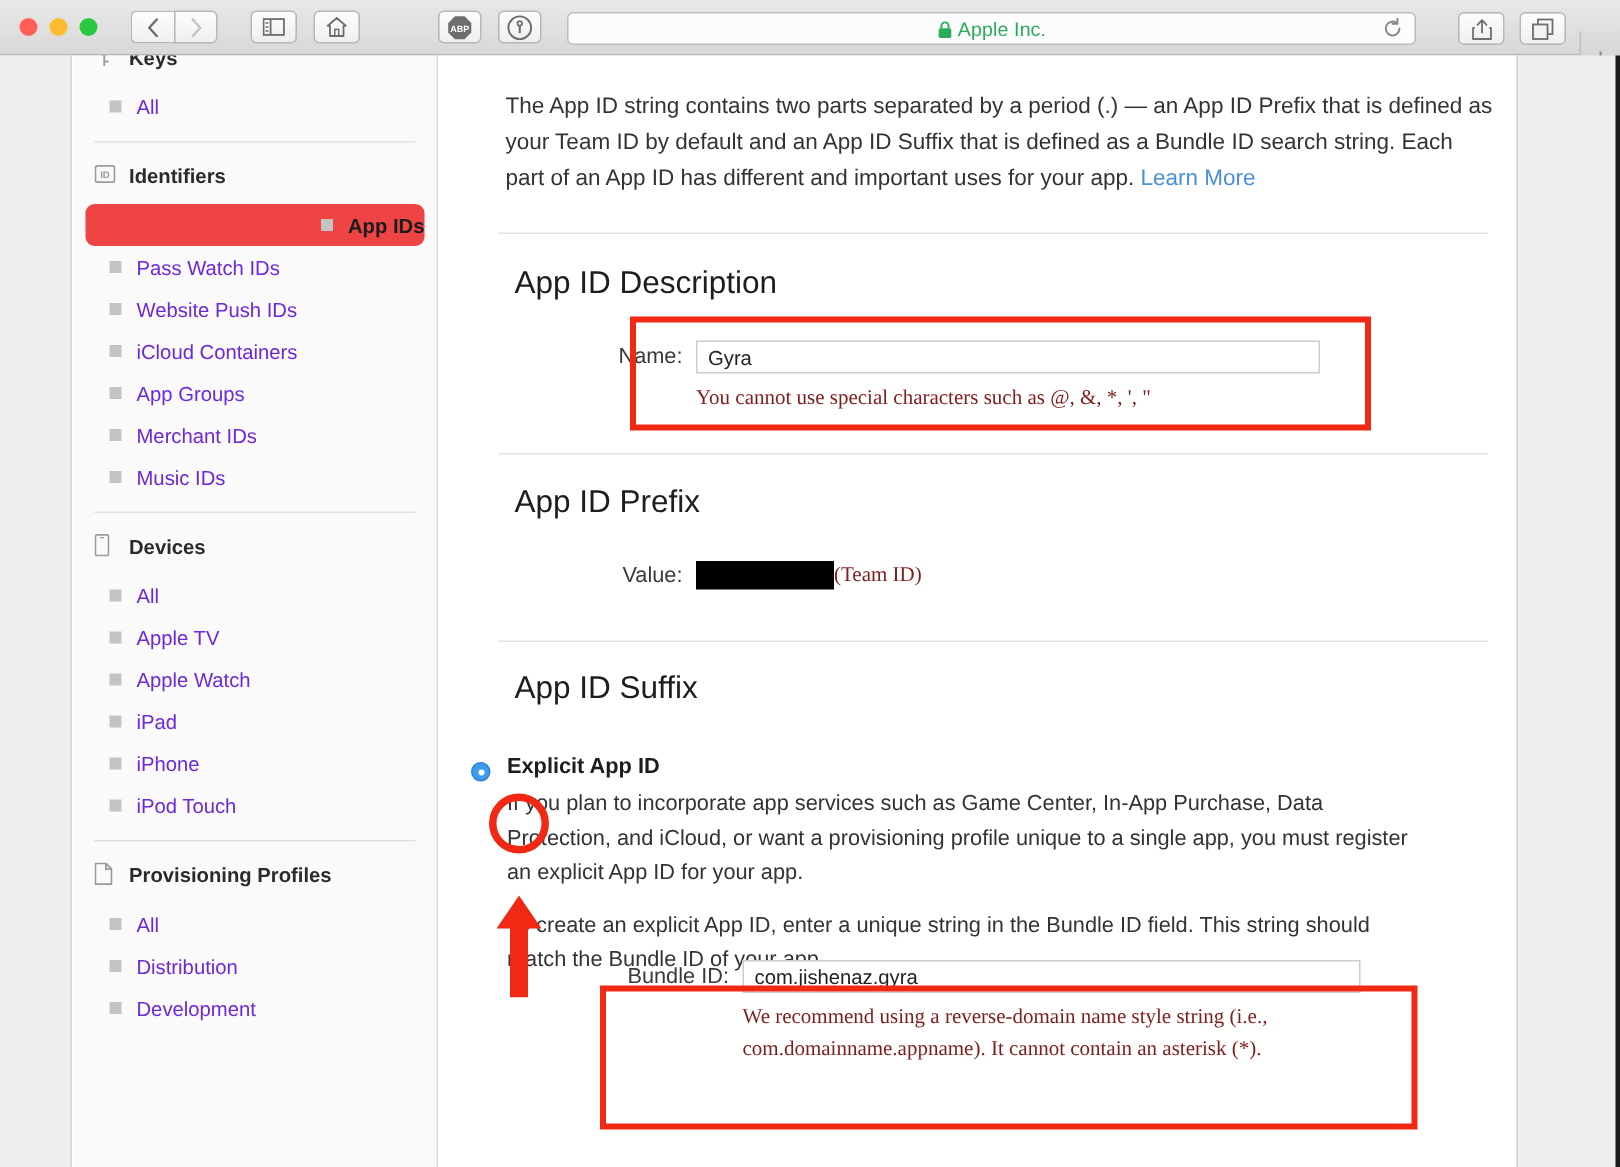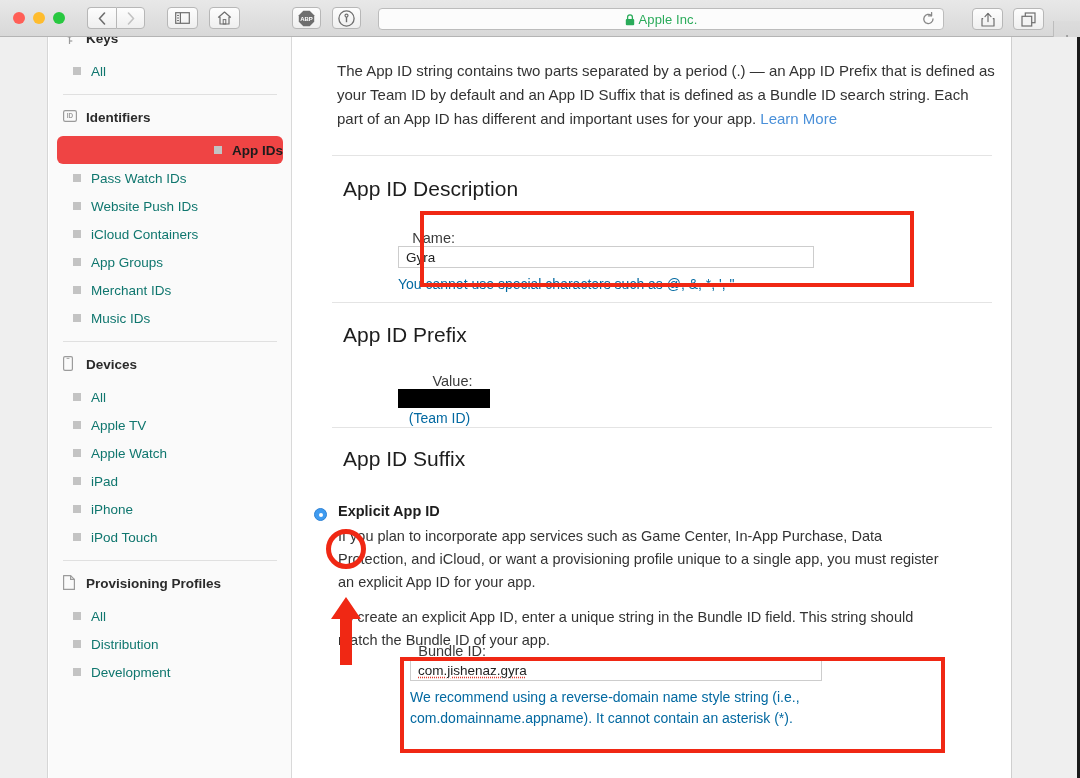--- a/index.html
+++ b/index.html
@@ -77,21 +77,21 @@
     overflow: hidden;
   }
   .sb-group-head {
     display: flex; align-items: center; gap: 9px;
     padding-left: 14px; height: 26px;
     font-size: 13.5px; font-weight: bold; color: #2b2b2b;
   }
   .sb-item {
     display: flex; align-items: center; gap: 10px;
     margin: 0 8px; padding-left: 34px; height: 28px;
-    font-size: 13.5px; color: #0f766e; border-radius: 6px;
+    font-size: 13.5px; color: #6d28d9; border-radius: 6px;
   }
   .sb-item.selected { background: #ef4444; font-weight: bold; color: #1c1c1c; justify-content: flex-end; }
   .sb-bullet {
     width: 8px; height: 8px; background: #c3c3c3;
     margin-left: -18px;
   }
   .sb-divider { height: 1px; background: #e0e0e0; margin: 9px 14px 9px 14px; }
   .sb-spacer { height: 6px; }
   .gicon { width: 14px; height: 16px; flex: 0 0 14px; }
 
@@ -114,33 +114,33 @@
   }
   #intro a { color: #4a90d9; text-decoration: none; }
 
   .rule { position: absolute; left: 39px; width: 660px; height: 1px; background: #e4e4e4; }
 
   .sec-title {
     position: absolute; left: 50px;
     font-size: 21px; font-weight: normal; color: #1d1d1d;
   }
 
-  .field-row { position: absolute; display: flex; align-items: flex-start; flex-direction: column; }
+  .field-row { position: absolute; display: flex; align-items: flex-start; }
   .field-label {
     font-size: 14.5px; color: #3a3a3a; text-align: right;
     padding-top: 3px;
   }
   .field-input {
     height: 22px; background: #fff;
     border: 1px solid #cdcdcd;
     font-size: 13.5px; color: #222;
     padding: 2px 7px; display: flex; align-items: center;
   }
   .field-hint {
-    font-size: 14px; color: #0369a1; line-height: 21px;
+    font-size: 14px; color: #7f1d1d; line-height: 21px; font-family: Liberation Serif, serif;
   }
   .spell { text-decoration: underline; text-decoration-style: dotted;
            text-decoration-color: #e03a2f; text-underline-offset: 2px; }
 
   #team-id-redaction {
     width: 92px; height: 19px; background: #000; display: inline-block;
     vertical-align: -4px;
   }
 
   #explicit-radio {

